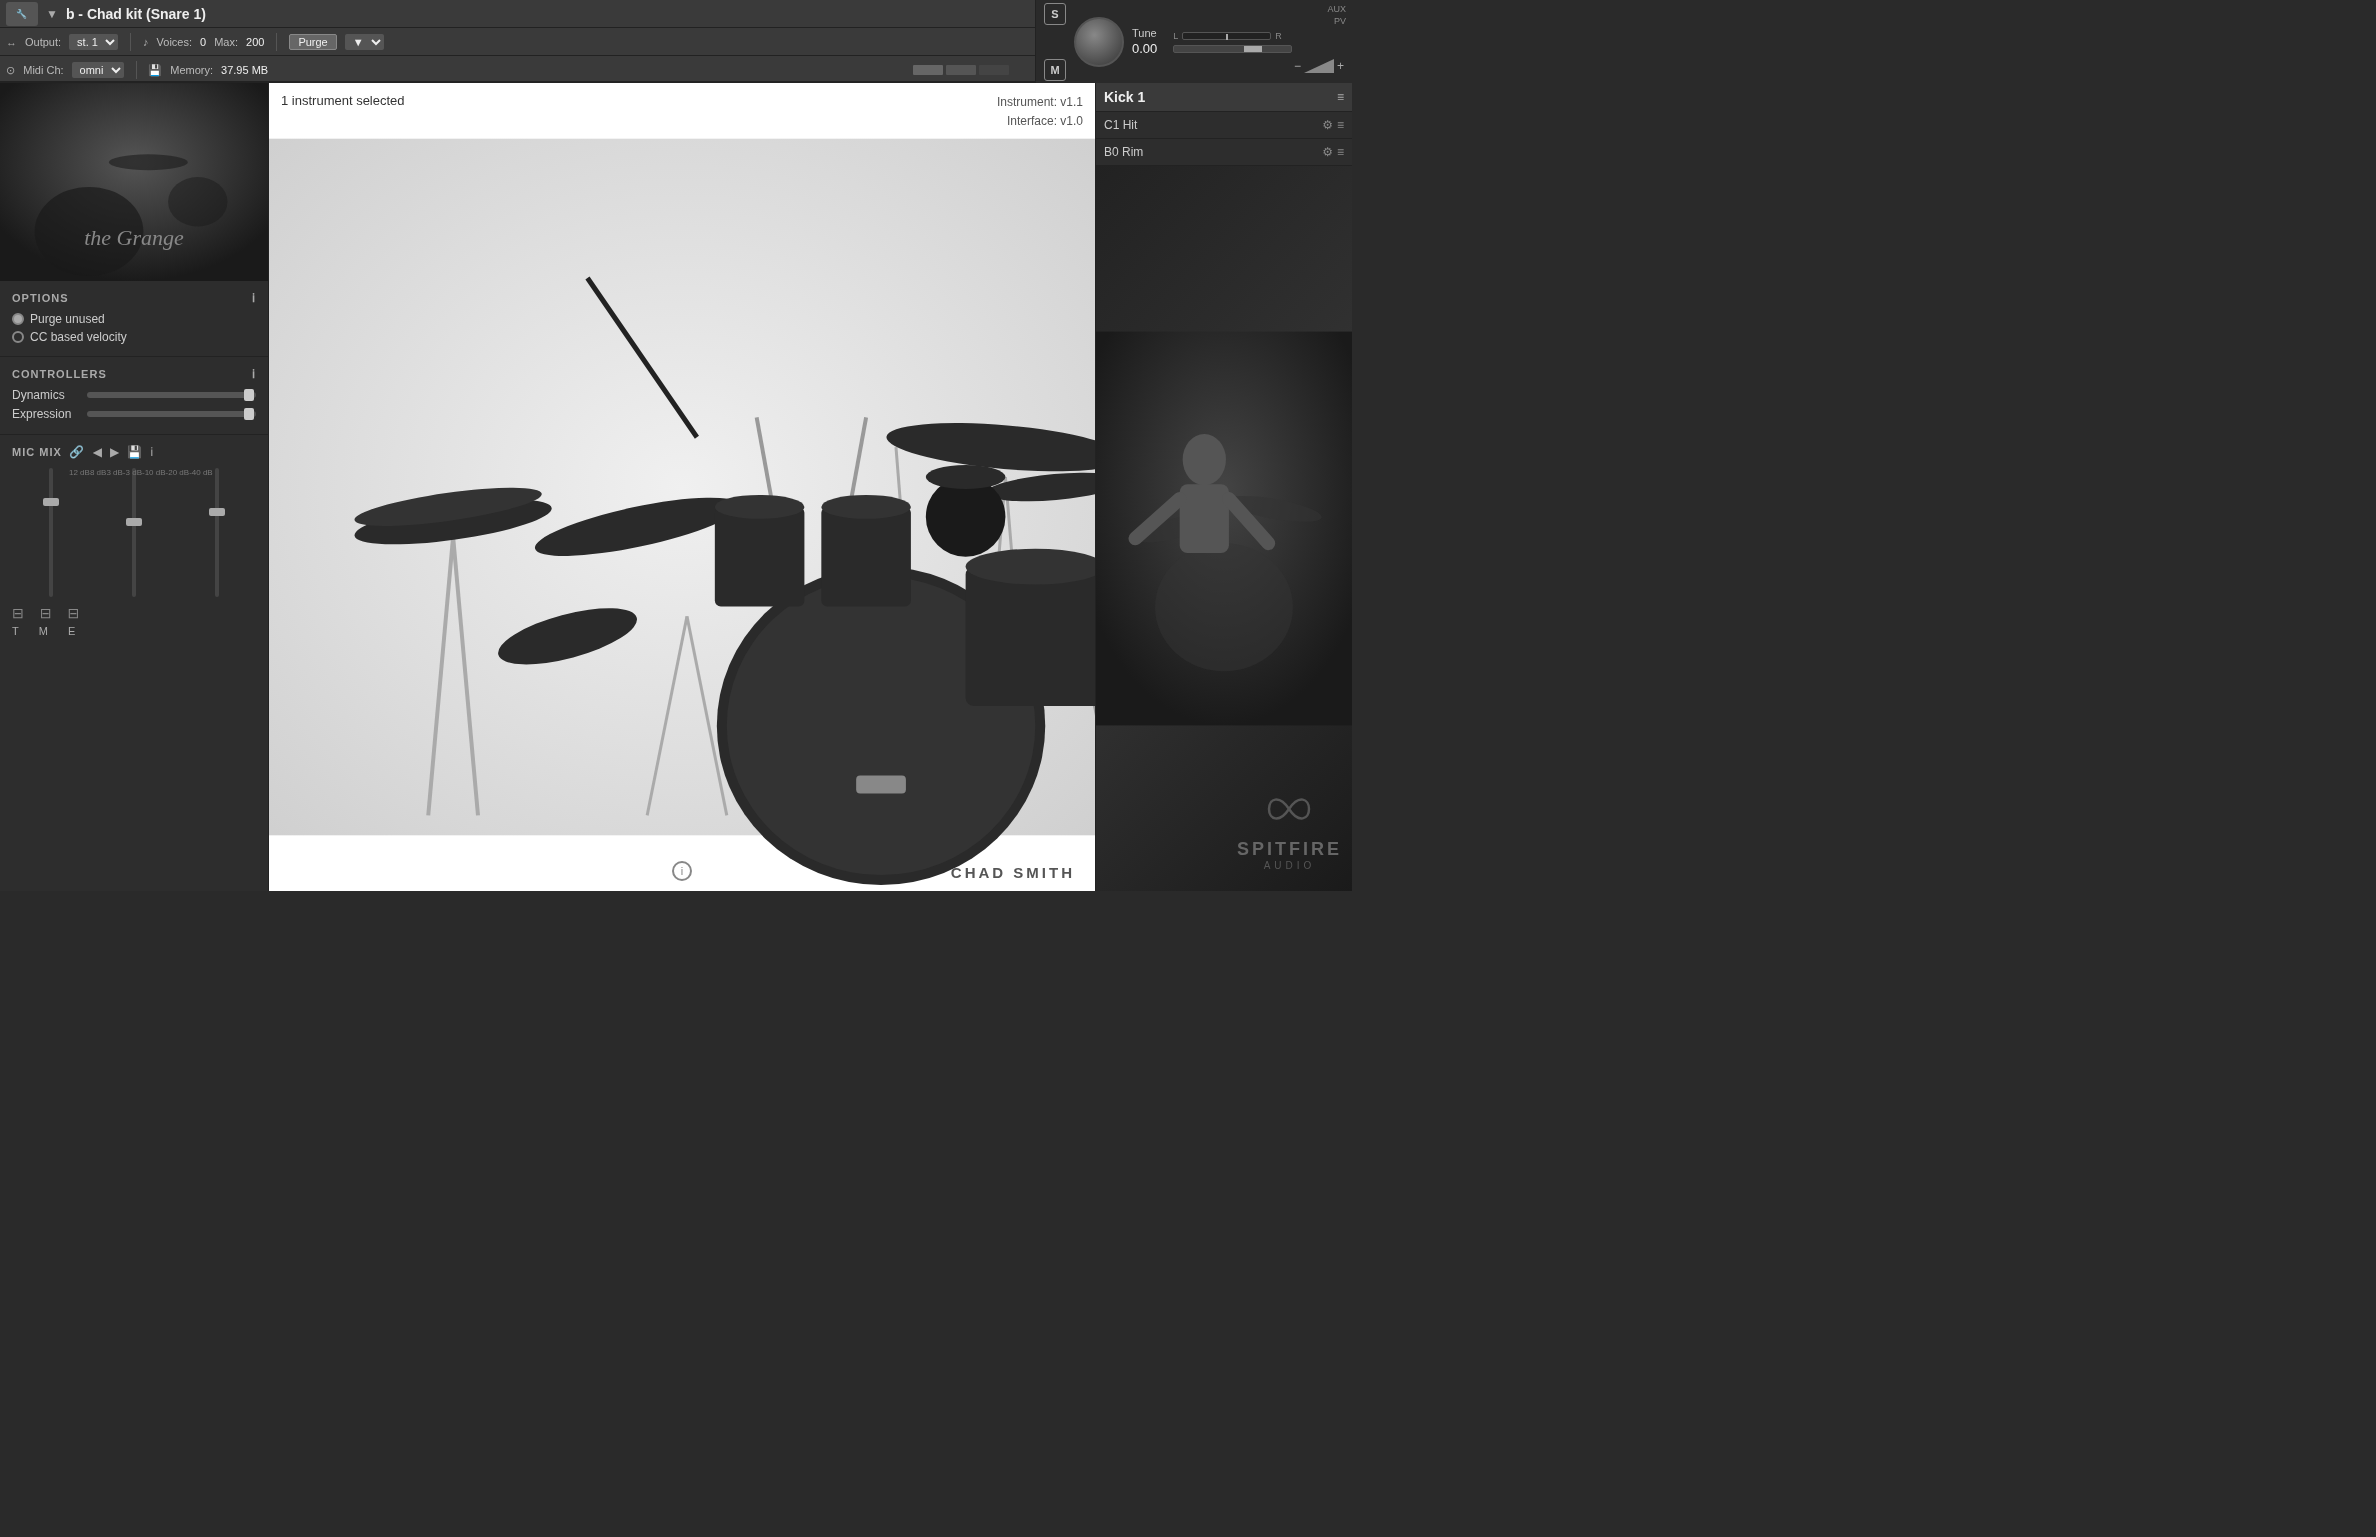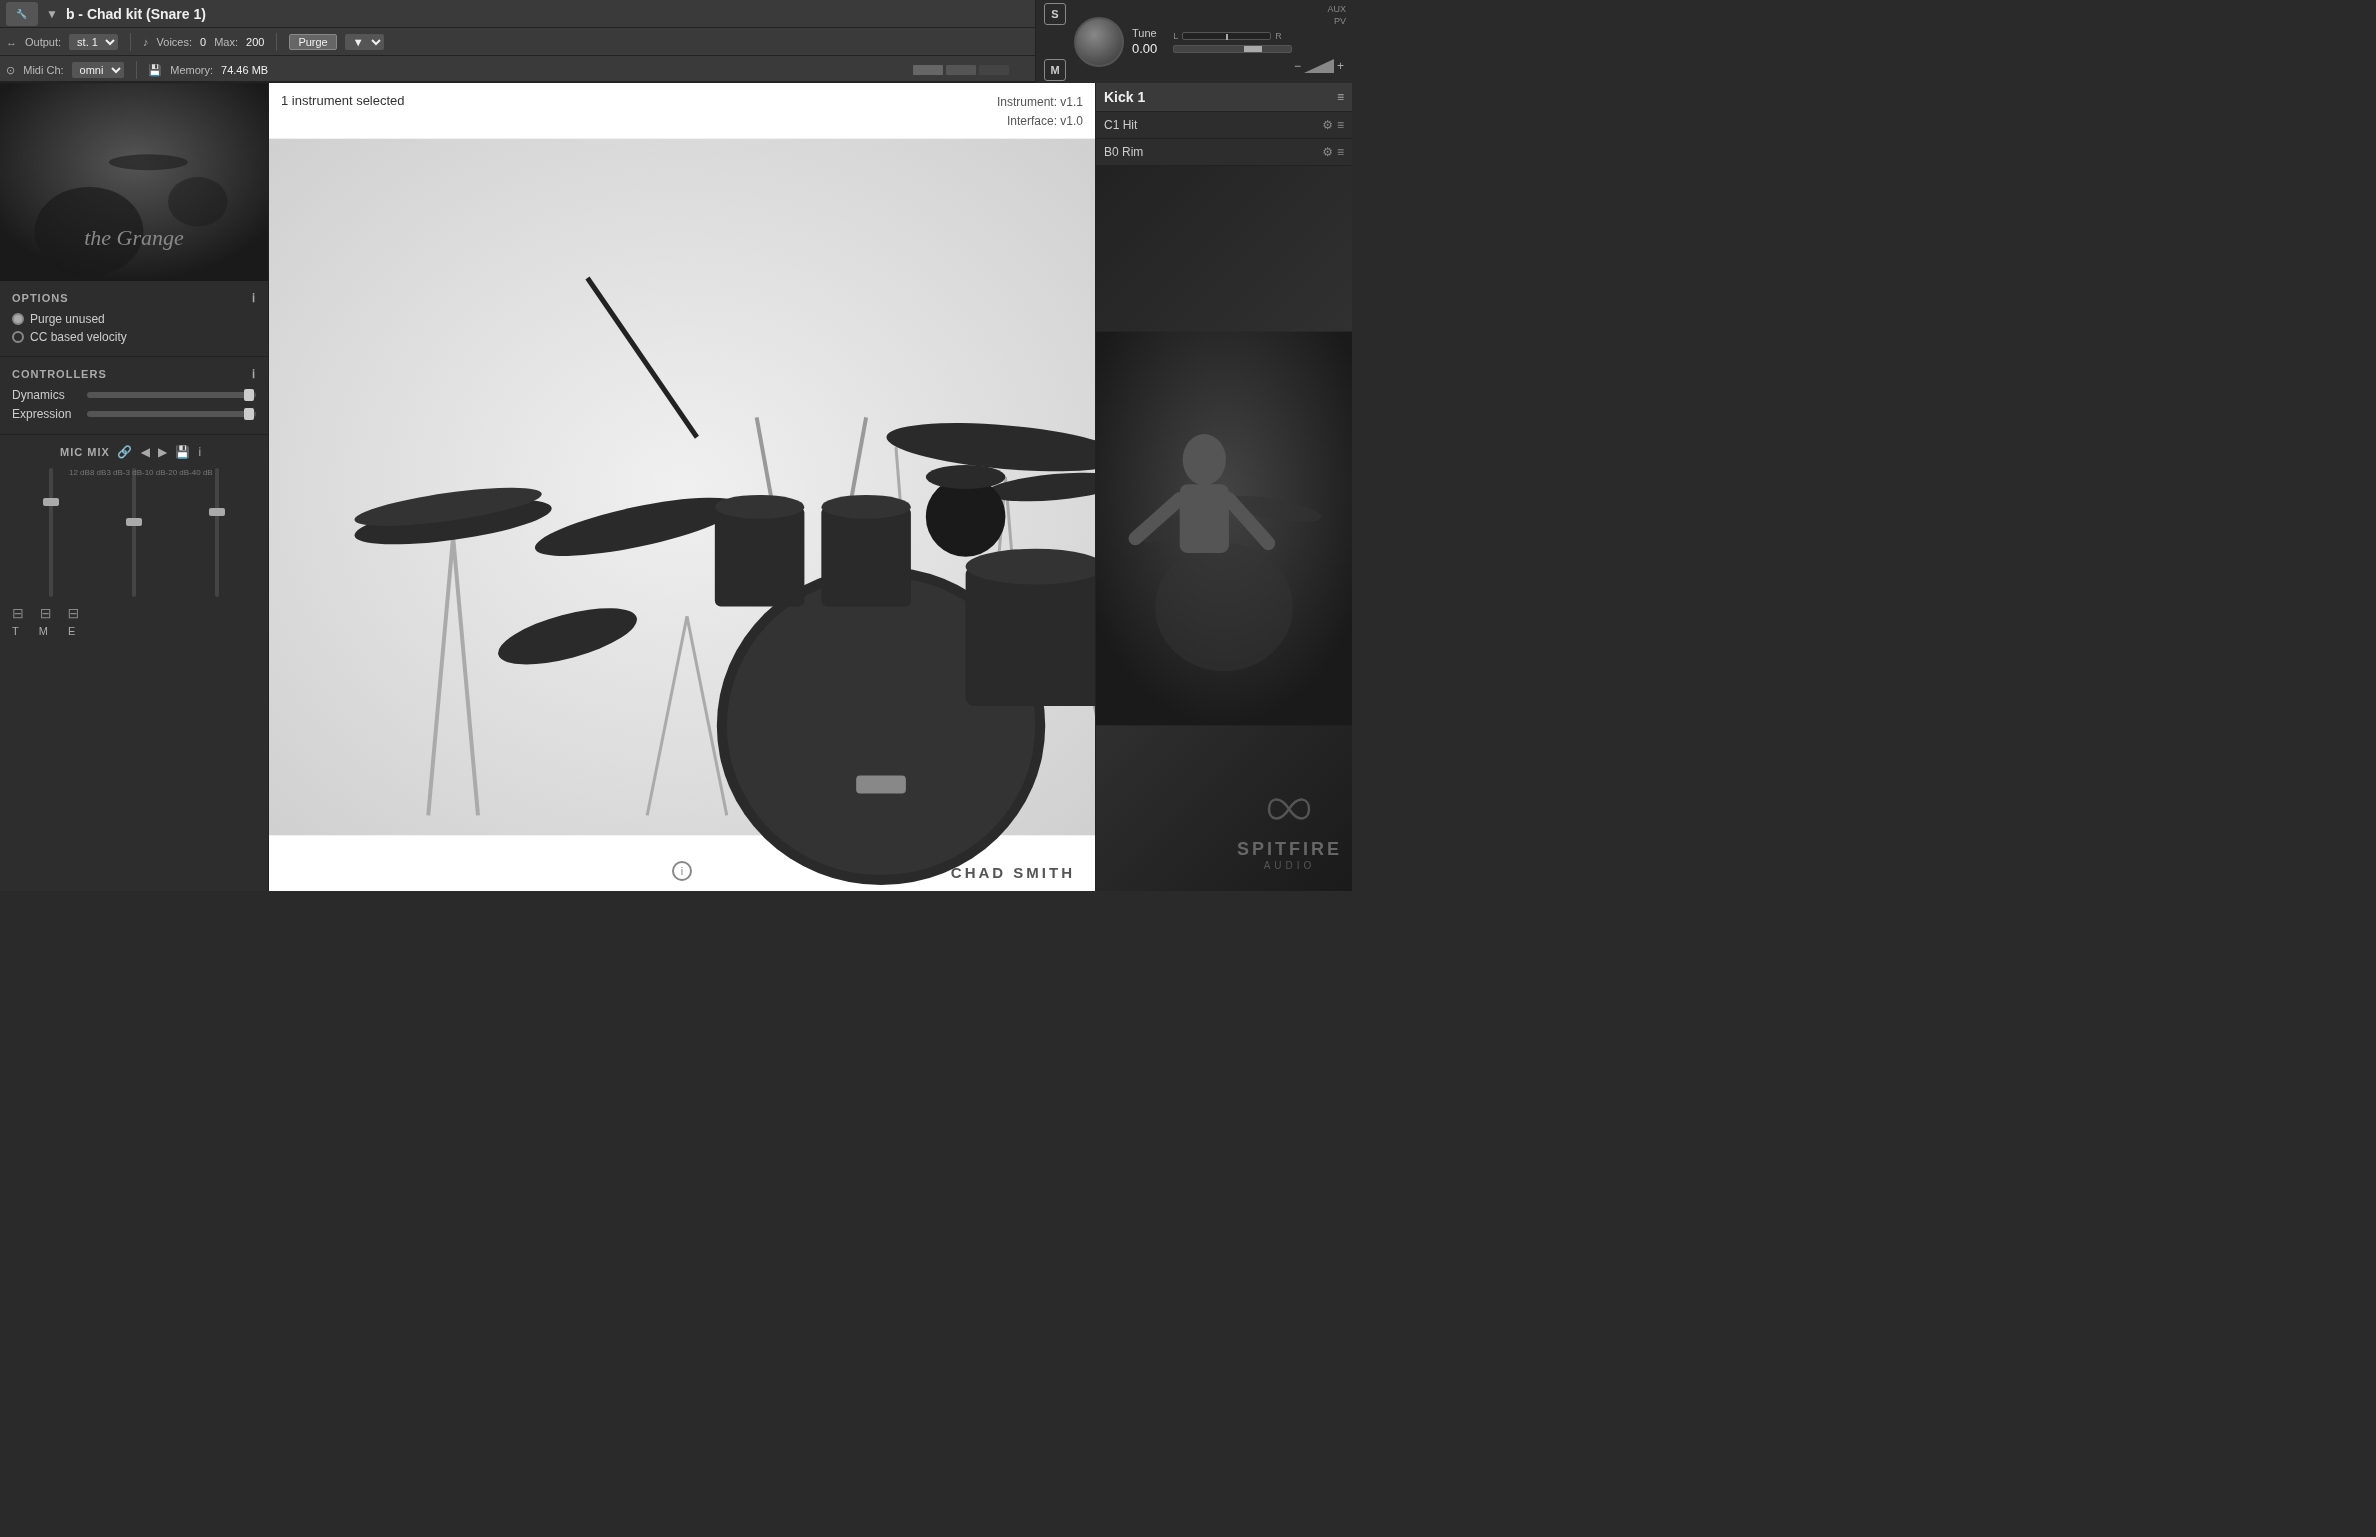--- a/index.html
+++ b/index.html
@@ -145,21 +145,21 @@
 
     
     .mic-mix-section {
       padding: 8px 12px;
       flex: 1;
     }
     .mic-mix-header {
       display: flex; align-items: center; gap: 8px;
       margin-bottom: 8px;
     }
-    .mic-mix-title { font-size: 11px; font-weight: bold; color: #aaa; text-transform: uppercase; letter-spacing: 1px; margin-left: 48px; }
+    .mic-mix-title { font-size: 11px; font-weight: bold; color: #aaa; text-transform: uppercase; letter-spacing: 1px; }
     .icon-btn { font-size: 12px; color: #aaa; cursor: pointer; }
     .fader-col {
       display: flex; flex-direction: column; align-items: center; gap: 2px;
       flex: 1;
     }
     .fader-track {
       width: 4px;
       height: 119px;
       background: #444;
       border-radius: 2px;
@@ -357,21 +357,21 @@
 
   <div class="row3">
     <span style="font-size:11px; color:#aaa;">⊙</span>
     <span style="font-size:11px; color:#bbb;">Midi Ch:</span>
     <select class="bar-select">
       <option>omni</option>
     </select>
     <div class="sep"></div>
     <span style="font-size:11px; color:#aaa;">💾</span>
     <span style="font-size:11px; color:#bbb;">Memory:</span>
-    <span style="font-size:11px; color:#eee;">74.46 MB</span>
+    <span style="font-size:11px; color:#eee;">37.95 MB</span>
 
     <div style="margin-left:auto; display:flex; gap:3px; margin-right:337px;">
       <div style="width:30px; height:10px; background:#666; border-radius:1px;"></div>
       <div style="width:30px; height:10px; background:#555; border-radius:1px;"></div>
       <div style="width:30px; height:10px; background:#444; border-radius:1px;"></div>
     </div>
   </div>
 </div>
 
 <div class="main-layout" style="top:83px;">

